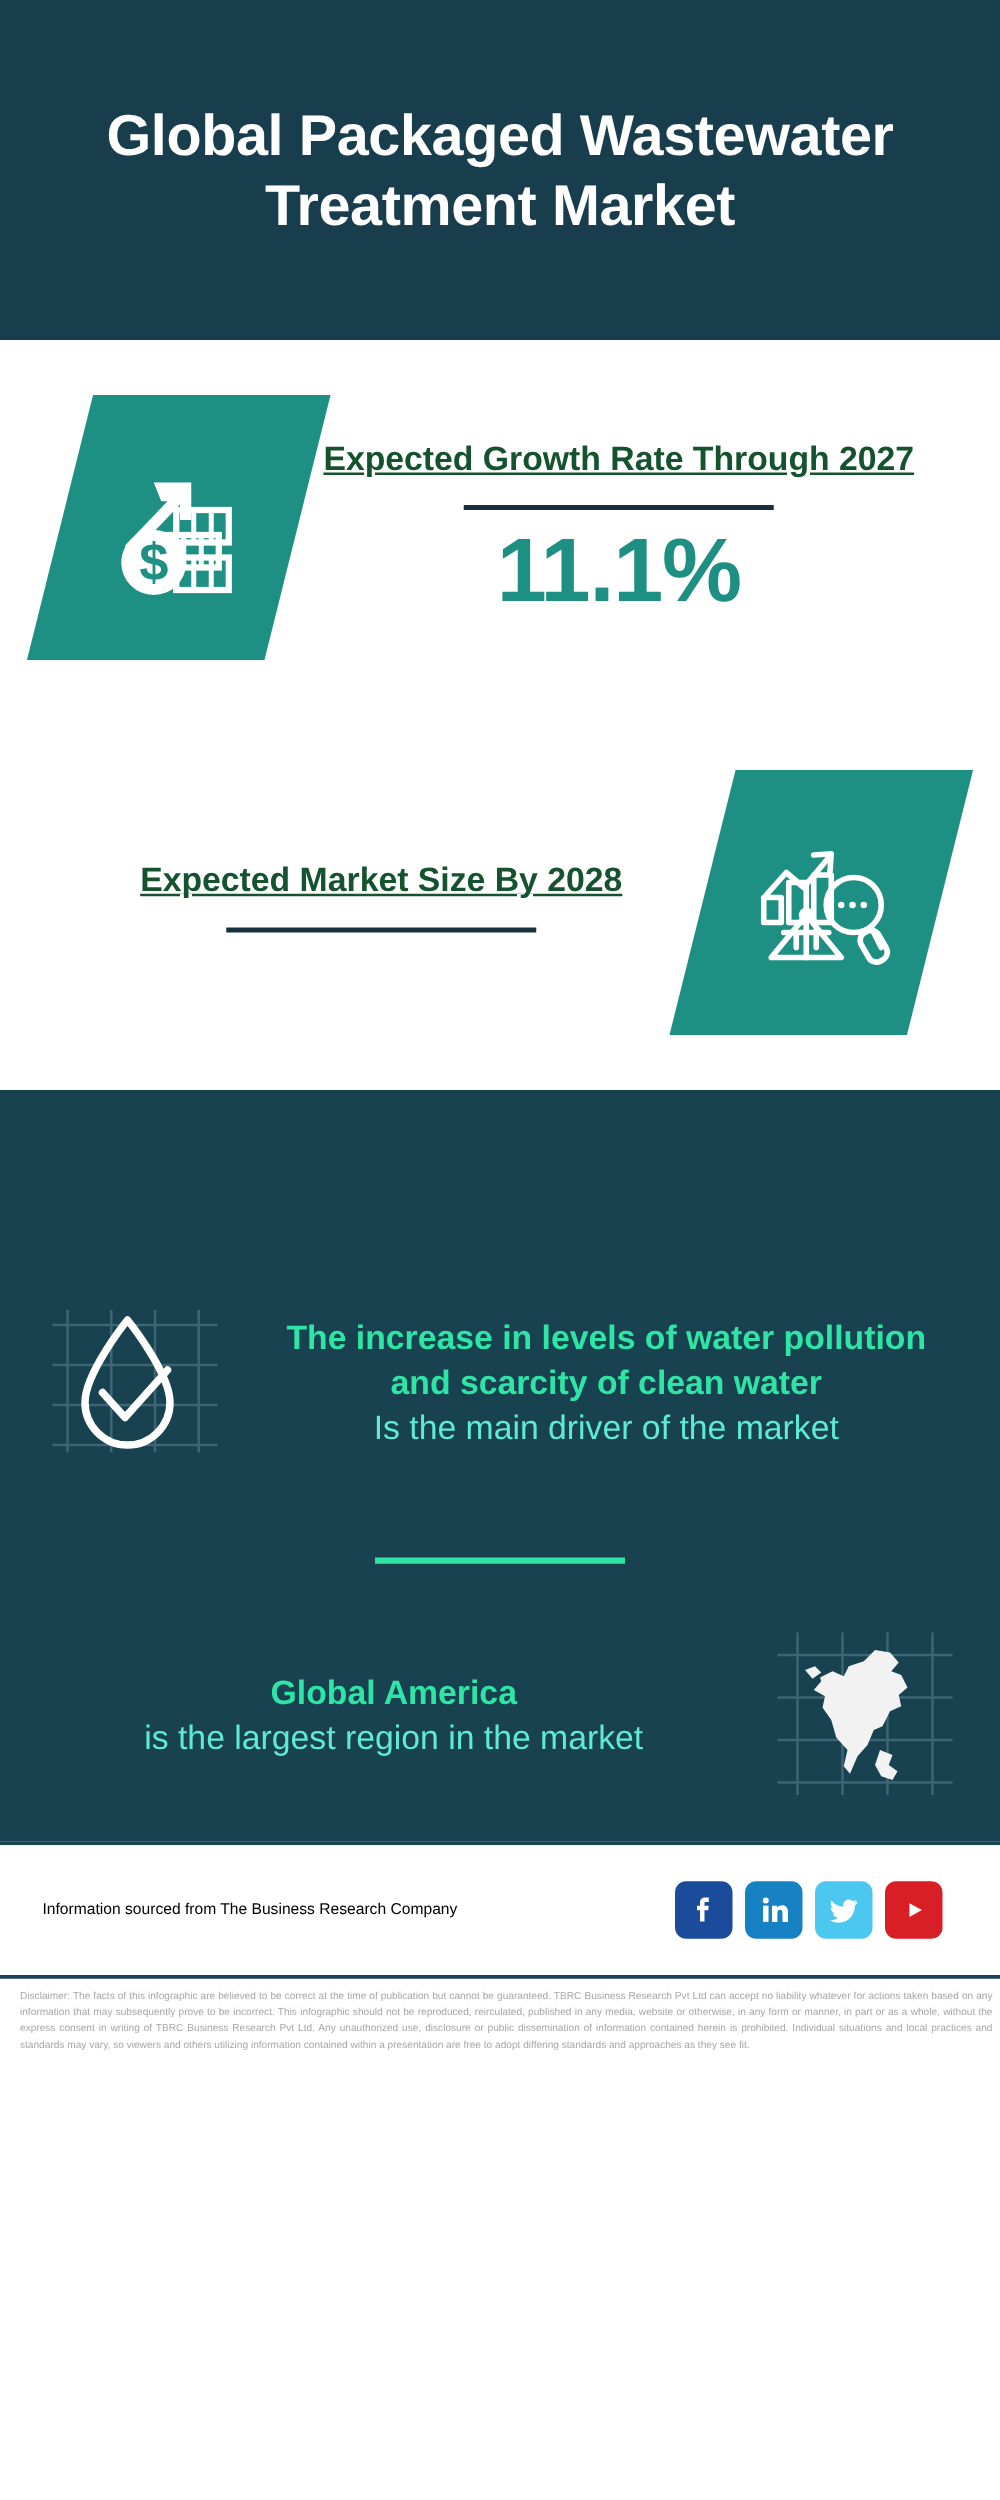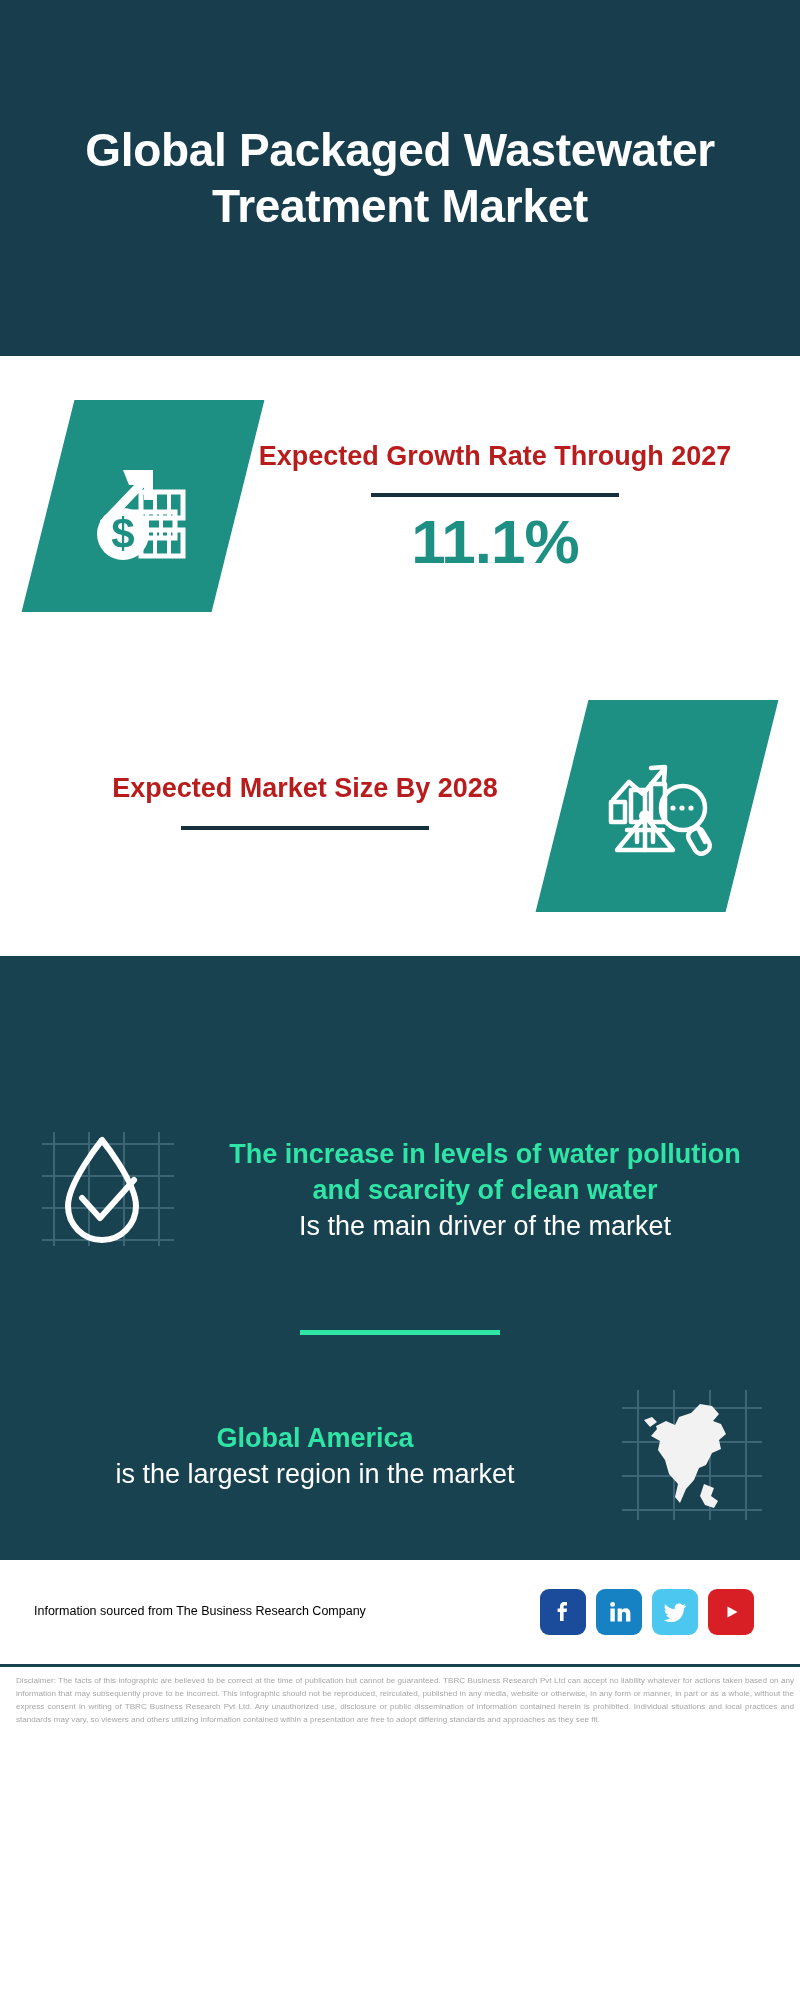--- a/index.html
+++ b/index.html
@@ -6,21 +6,21 @@
   html, body { width:800px; height:2000px; }
   body {
     font-family:"Liberation Sans", sans-serif;
     background:#ffffff;
     position:relative;
     overflow:hidden;
   }
 
   
   .header {
-    height:356px;
+    height:272px;
     background:#183E4E;
     display:flex;
     align-items:center;
     justify-content:center;
     padding:0 40px;
   }
   .header-title {
     color:#ffffff;
     font-size:46px;
     font-weight:bold;
@@ -51,34 +51,35 @@
     transform:skewX(-14deg);
   }
   .para > svg { transform:skewX(14deg); }
 
   .stat-text {
     flex:1 1 auto;
     text-align:center;
     padding:0 10px;
   }
   .stat-label {
-    color:#b91c1c;
+    color:#14532d;
     font-size:27px;
     font-weight:bold;
     line-height:1.38;
+    text-decoration:underline;
   }
   .stat-rule {
     width:248px;
     height:4px;
     background:#17303C;
     margin:18px auto 12px;
   }
   .stat-value {
     color:#1E8F83;
-    font-size:62px;
+    font-size:72px;
     font-weight:bold;
     line-height:1.05;
     letter-spacing:-1px;
   }
 
   
   .dark-body {
     position:relative;
     background:#184250;
     padding-top:0;
@@ -107,21 +108,21 @@
     padding:0 6px;
   }
   .hl {
     color:#2FE5A6;
     font-size:27px;
     font-weight:bold;
     line-height:1.33;
     display:block;
   }
   .sub {
-    color:#ffffff;
+    color:#5eead4;
     font-size:27px;
     font-weight:normal;
     line-height:1.33;
     display:block;
   }
 
   .panel-divider {
     width:200px;
     height:5px;
     background:#2FE5A6;

